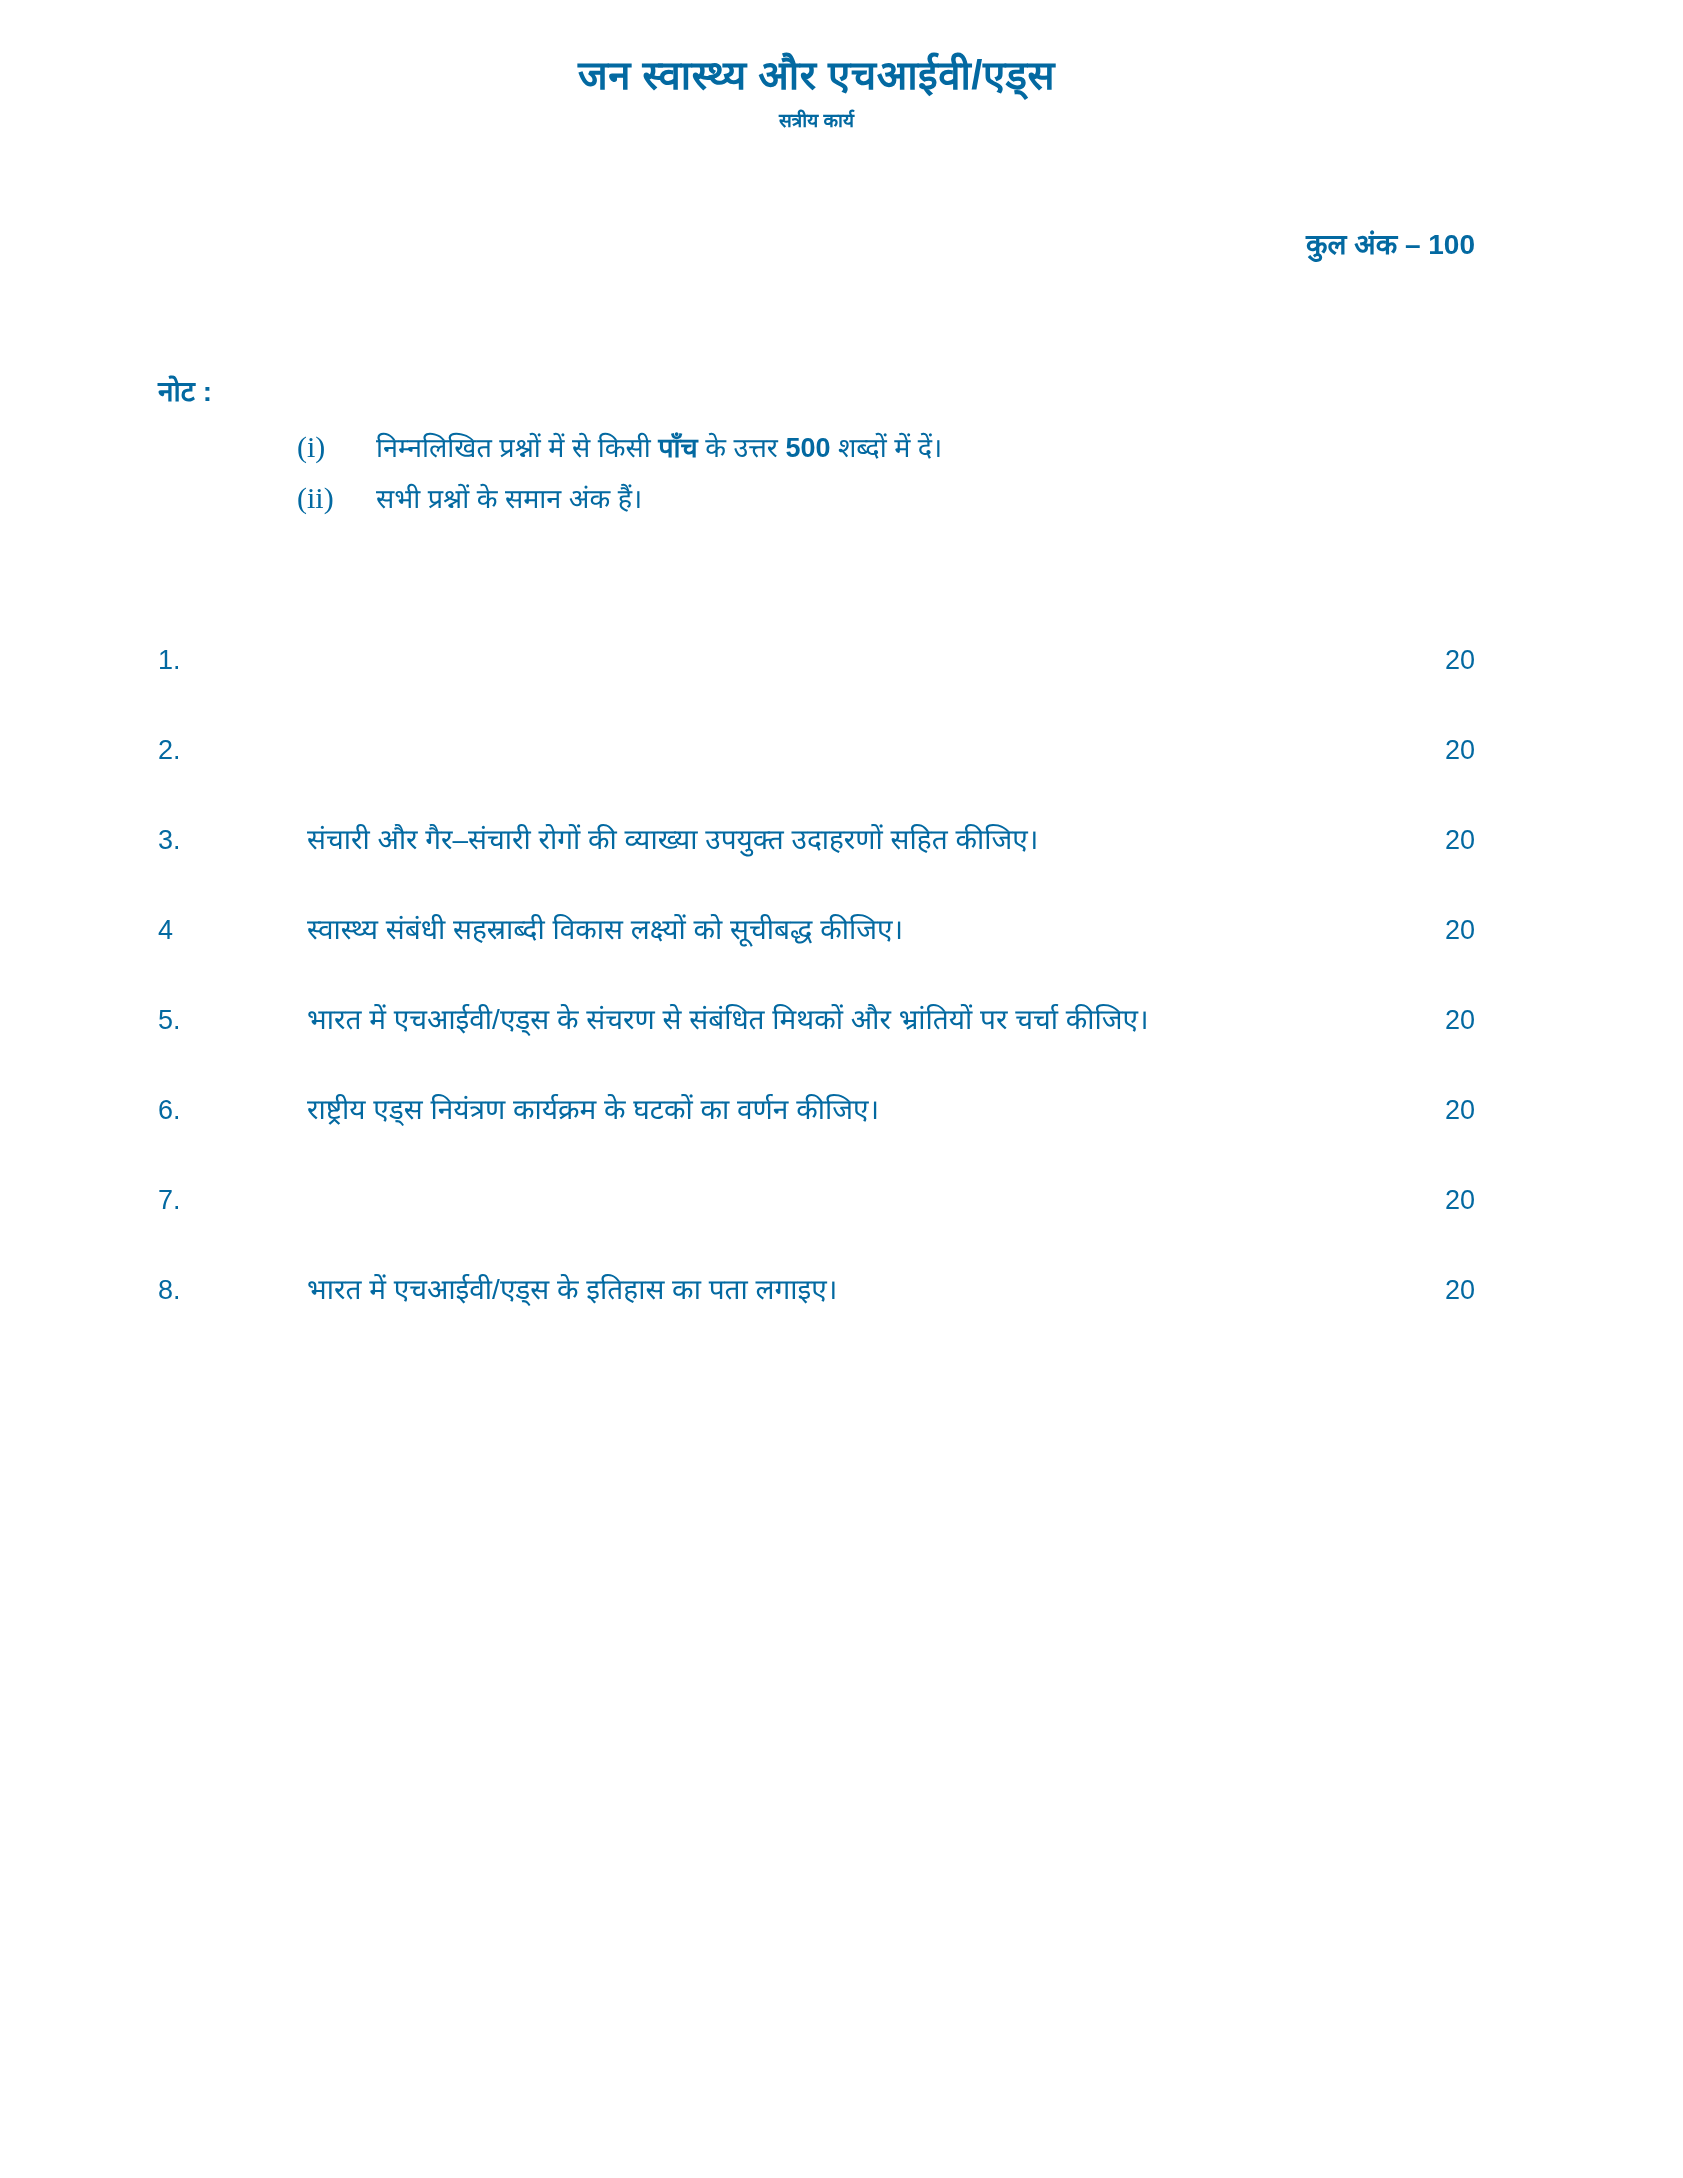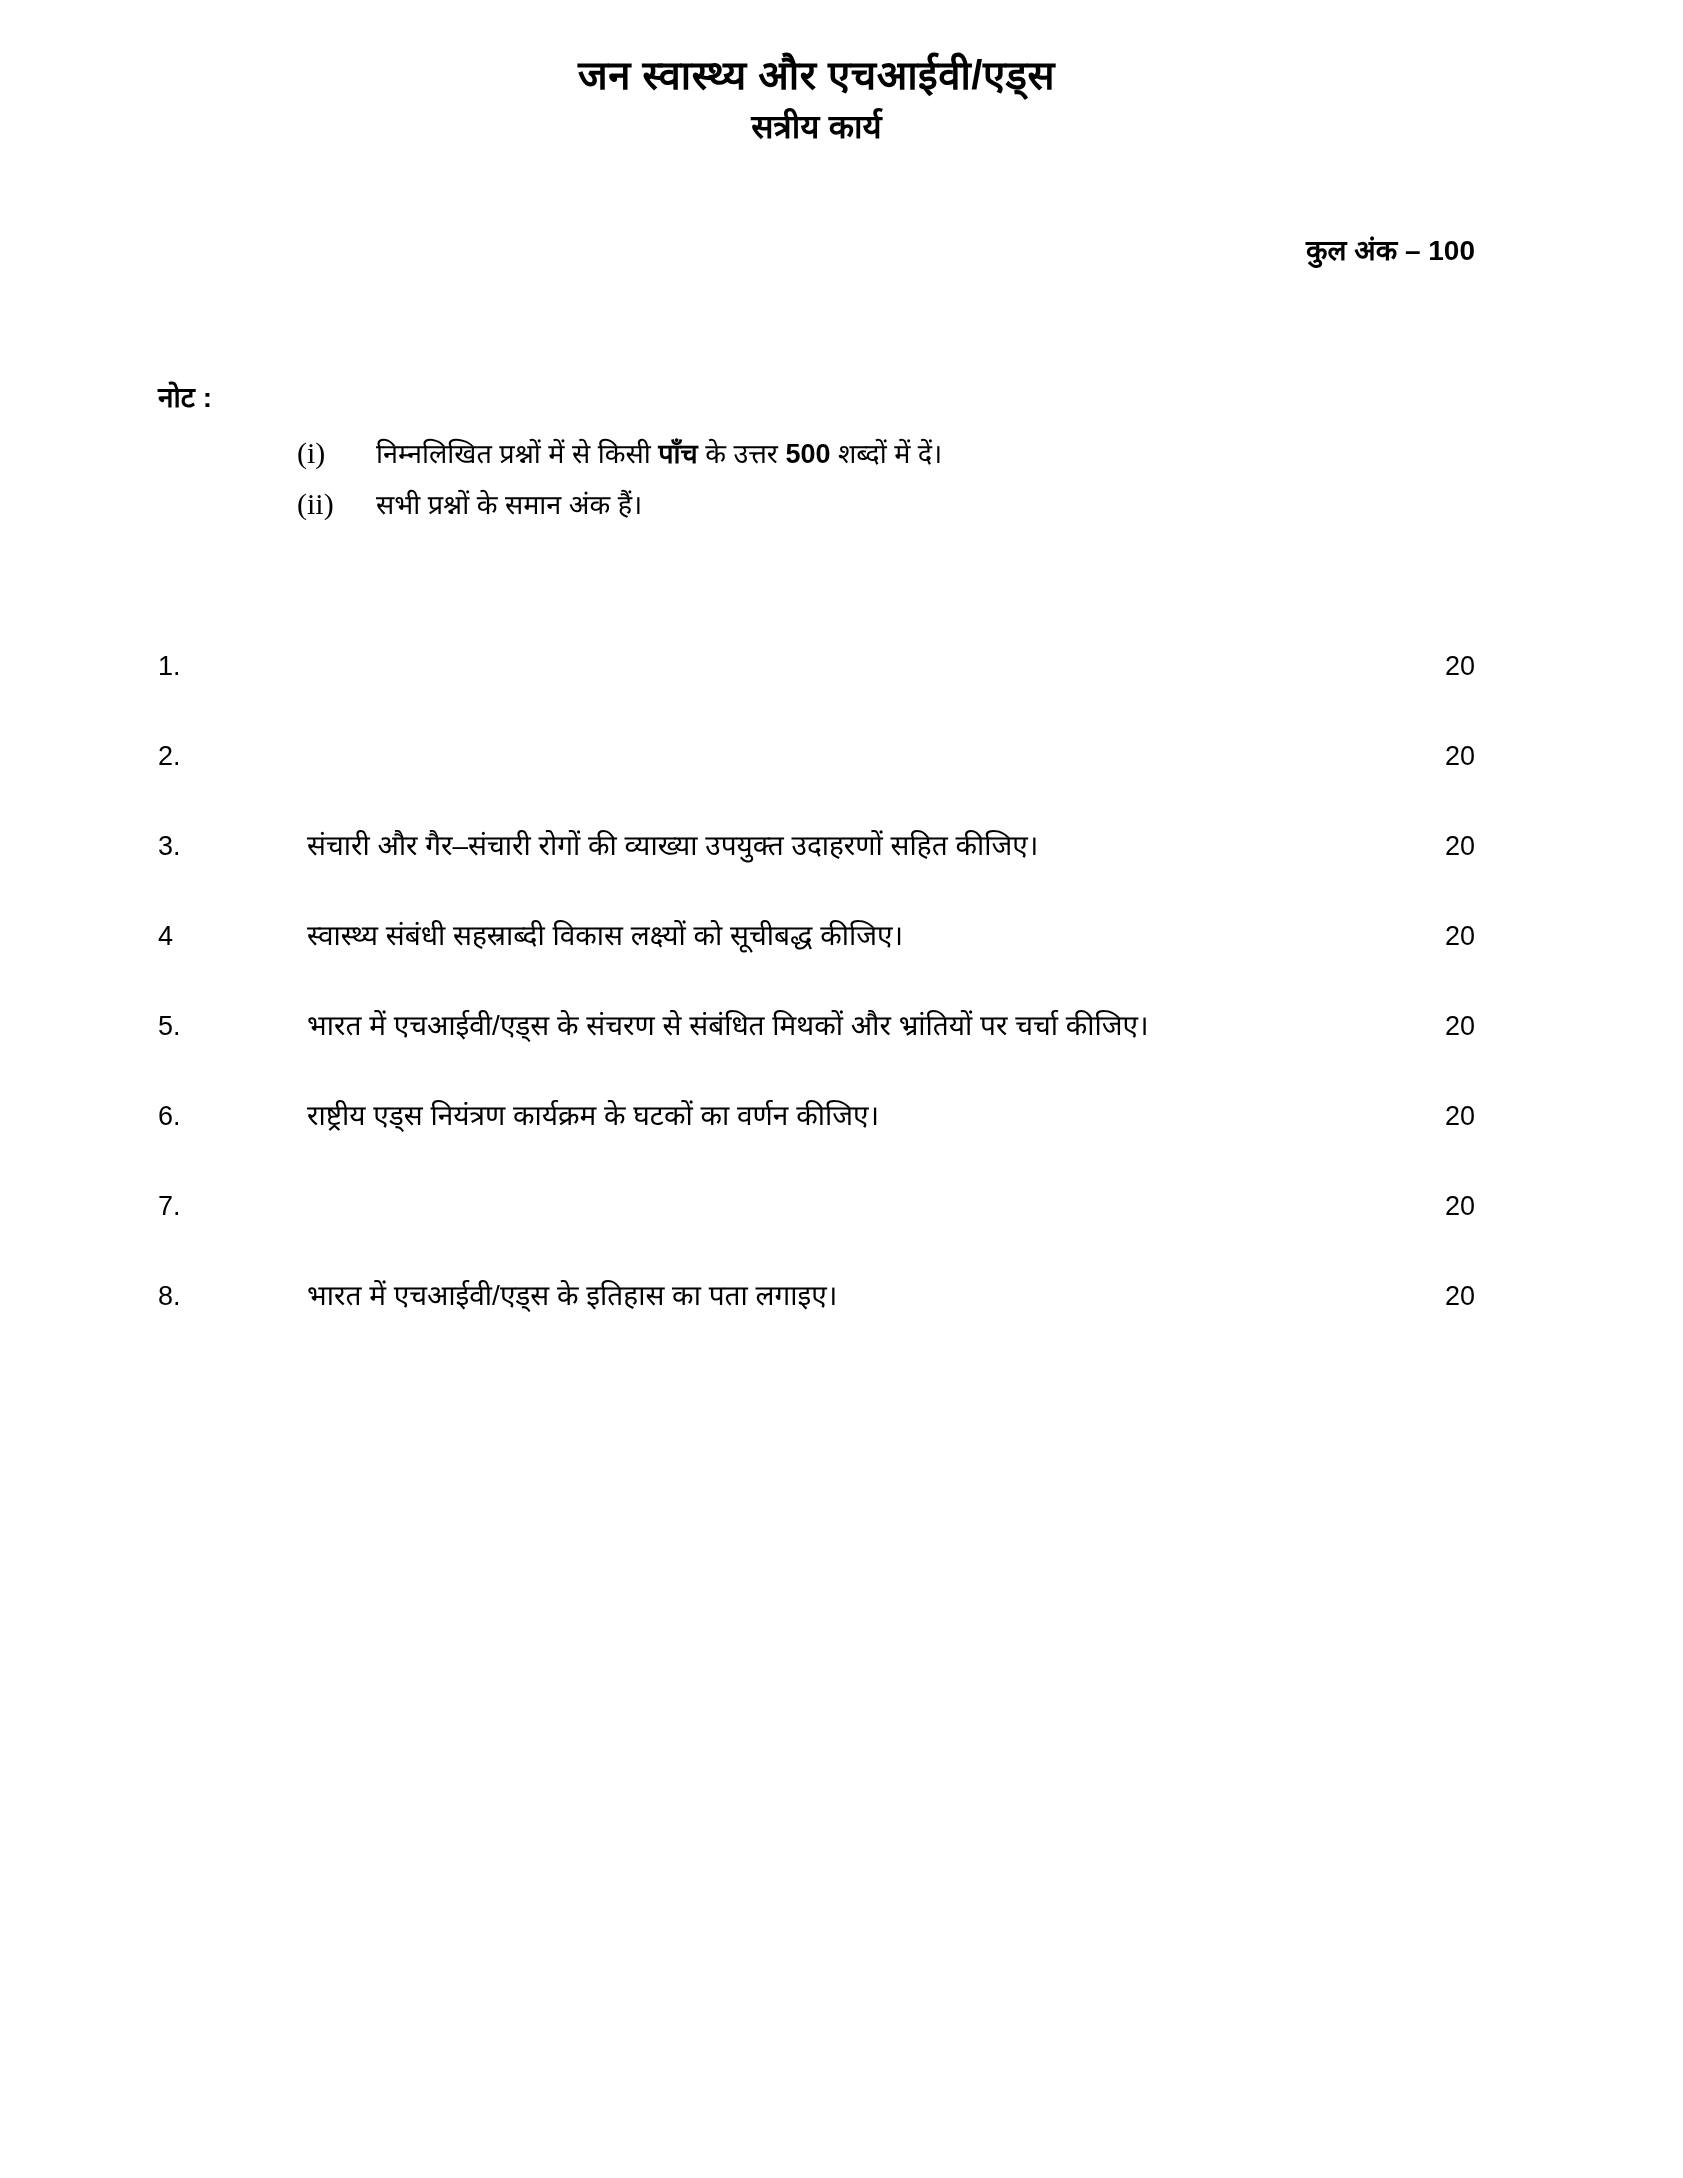--- a/index.html
+++ b/index.html
@@ -5,41 +5,41 @@
   html, body {
     margin: 0;
     padding: 0;
     background: #ffffff;
   }
   .page {
     position: relative;
     width: 1683px;
     height: 1634px;
     background: #ffffff;
-    color: #000000;
+    color: #0369a1;
     font-family: "Liberation Sans", sans-serif;
     box-sizing: border-box;
     padding: 51px 208px 0 158px;
     overflow: hidden;
   }
   
   .doc-header {
     text-align: center;
   }
   .doc-title {
     font-size: 40px;
     font-weight: bold;
     line-height: 48px;
     letter-spacing: 0.5px;
   }
   .doc-subtitle {
-    font-size: 33px;
+    font-size: 19px;
     font-weight: bold;
     line-height: 40px;
-    margin-top: 8px;
+    margin-top: 2px;
     text-align: center;
   }
   
   .meta-block {
     margin-top: 81px;
     text-align: right;
   }
   .meta-line {
     font-size: 28px;
     font-weight: bold;

